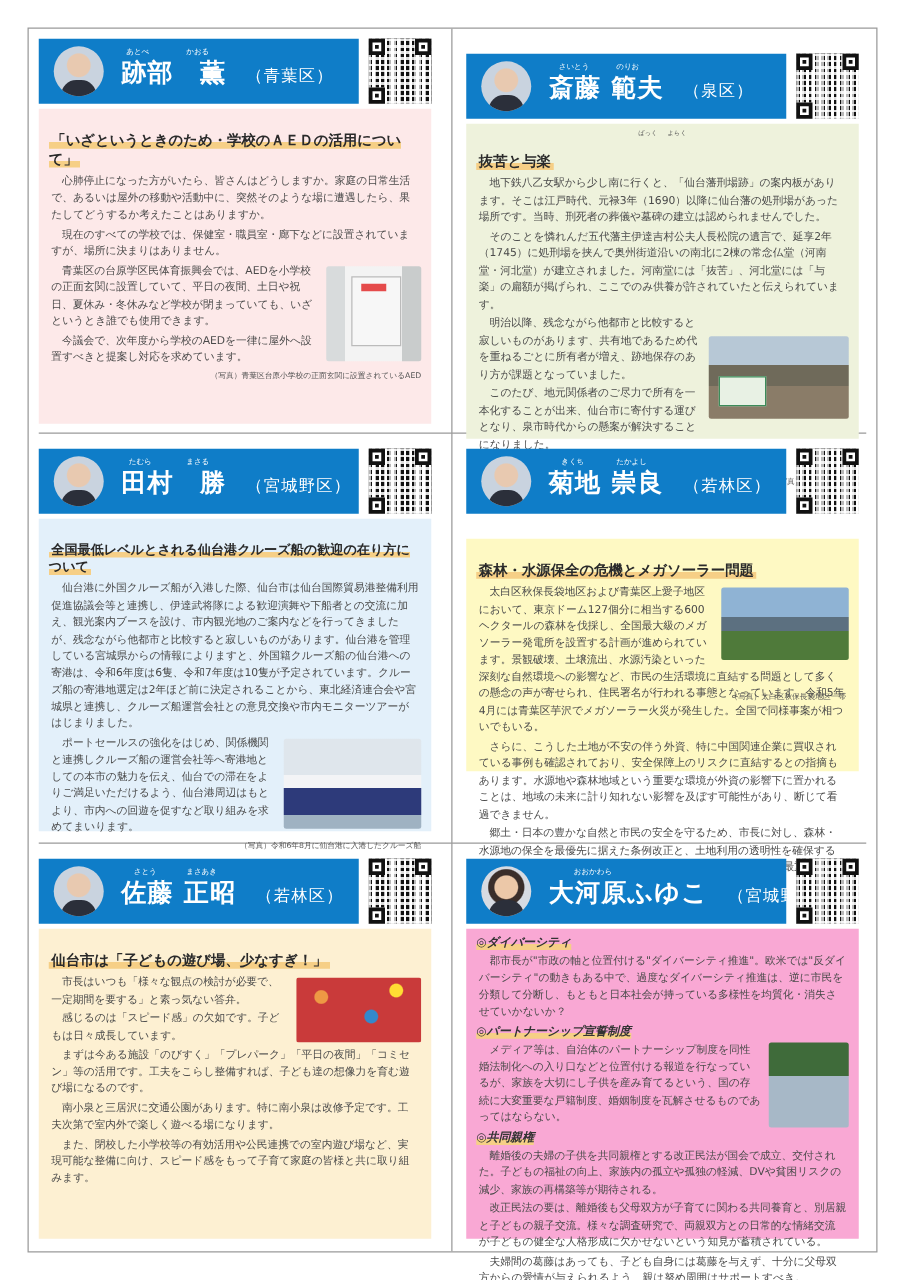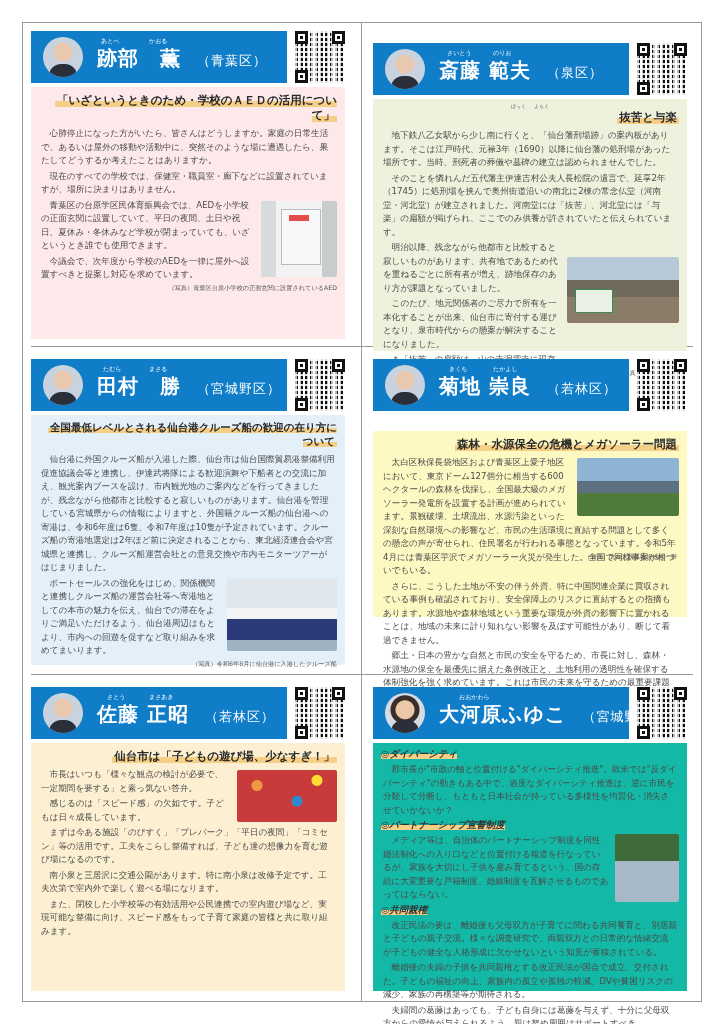--- a/index.html
+++ b/index.html
@@ -23,21 +23,21 @@
       repeating-linear-gradient(90deg, rgba(255,255,255,0.7) 0 2px, transparent 2px 4px);
   }
   .avatar { position:absolute; left:12px; top:6px; width:40px; height:40px; border-radius:50%;
             background: radial-gradient(circle at 50% 38%, #e8c9b0 0 9px, #c9d3df 10px 100%); overflow:hidden; }
   .avatar::after { content:""; position:absolute; left:6px; top:27px; width:28px; height:18px;
             background:#2b2f3a; border-radius:12px 12px 0 0; }
   .ruby { position:absolute; top:6px; font-size:6px; color:#ffffff; }
   .name { position:absolute; top:14px; left:66px; font-size:20px; color:#fff; font-weight:bold; letter-spacing:1px; white-space:nowrap; }
   .ward { font-size:13px; font-weight:normal; margin-left:16px;text-align:right; }
   .body { position:absolute; left:8px; width:314px; box-sizing:border-box; padding:4px 8px 6px; }
-  .title { text-align:right; font-weight:bold; color:#2a2a2a; font-size:11.5px; margin:2px 0 4px; }
+  .title { text-align:left; font-weight:bold; color:#2a2a2a; font-size:11.5px; margin:14px 0 4px; }
   .title span { background:linear-gradient(transparent 60%, #f6cf86 60%); padding:0 2px; }
   .p { font-size:8.6px; line-height:13.5px; text-indent:1em; margin:2px; color:#4a4a4a; }
   .photo { float:right; margin:2px 0 2px 6px; border-radius:2px; }
   .caption { font-size:6.2px; text-align:right; color:#555; margin-top:2px; clear:both; }
   .sub { font-size:9.5px; font-weight:bold; color:#333; font-style:italic; margin:1px 0 0; }
   .sub span { background:linear-gradient(transparent 55%, #f6cf86 55%); }
 </style>
 </head>
 <body>
 
@@ -175,25 +175,25 @@
       <div class="avatar" style="background:radial-gradient(circle at 50% 42%,#ecc8a8 0 9px,#3a2e2a 10px 14px,#d7dbe2 15px)"></div>
       <span class="ruby" style="left:86px">おおかわら</span>
       <div class="name"><span>大河原ふゆこ</span><span class="ward">（宮城野区）</span></div>
     </div>
     <div class="qr">
         <div class="noise"></div>
         <div class="qf" style="left:0;top:0"></div>
         <div class="qf" style="right:0;top:0"></div>
         <div class="qf" style="left:0;bottom:0"></div>
       </div>
-    <div class="body" style="top:64px;height:248px;background:#14b8a6">
+    <div class="body" style="top:64px;height:248px;background:#f9a8d4">
       <div class="sub"><span>◎ダイバーシティ</span></div>
       <p class="p">郡市長が"市政の軸と位置付ける"ダイバーシティ推進"。欧米では"反ダイバーシティ"の動きもある中で、過度なダイバーシティ推進は、逆に市民を分類して分断し、もともと日本社会が持っている多様性を均質化・消失させていかないか？</p>
       <div class="sub"><span>◎パートナーシップ宣誓制度</span></div>
       <div class="photo" style="width:64px;height:68px;background:linear-gradient(180deg,#3f6b3a 0 40%,#a7b8c7 40% 100%)"></div>
       <p class="p">メディア等は、自治体のパートナーシップ制度を同性婚法制化への入り口などと位置付ける報道を行なっているが、家族を大切にし子供を産み育てるという、国の存続に大変重要な戸籍制度、婚姻制度を瓦解させるものであってはならない。</p>
       <div class="sub"><span>◎共同親権</span></div>
+      <p class="p">離婚後の夫婦の子供を共同親権とする改正民法が国会で成立、交付された。子どもの福祉の向上、家族内の孤立や孤独の軽減、DVや貧困リスクの減少、家族の再構築等が期待される。</p>
       <p class="p">改正民法の要は、離婚後も父母双方が子育てに関わる共同養育と、別居親と子どもの親子交流。様々な調査研究で、両親双方との日常的な情緒交流が子どもの健全な人格形成に欠かせないという知見が蓄積されている。</p>
-      <p class="p">離婚後の夫婦の子供を共同親権とする改正民法が国会で成立、交付された。子どもの福祉の向上、家族内の孤立や孤独の軽減、DVや貧困リスクの減少、家族の再構築等が期待される。</p>
       <p class="p">夫婦間の葛藤はあっても、子ども自身には葛藤を与えず、十分に父母双方からの愛情が与えられるよう、親は努め周囲はサポートすべき。</p>
     </div>
   </div>
 </div>
 
 </body></html>

